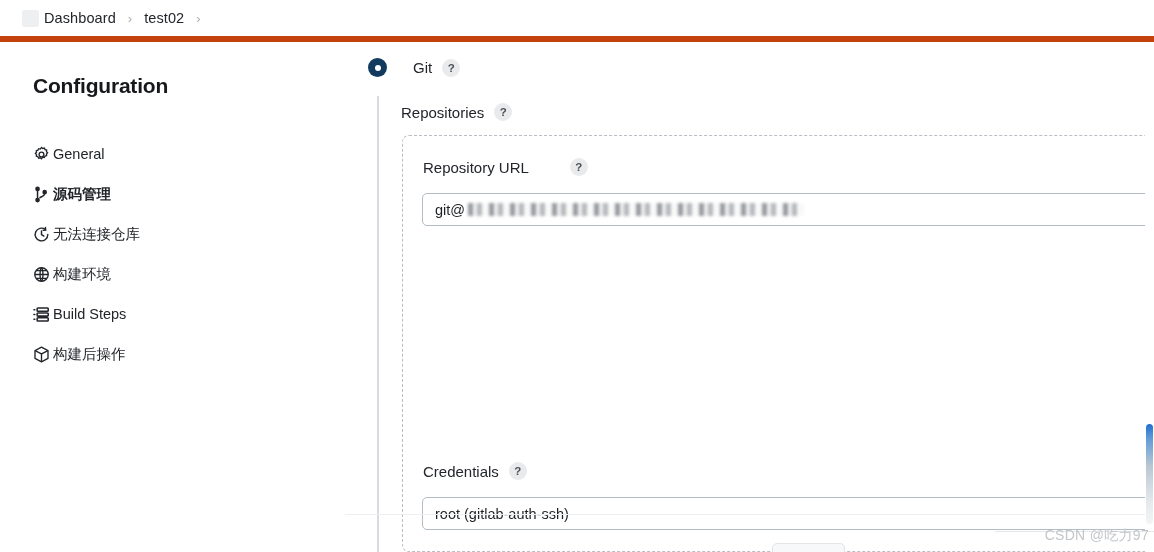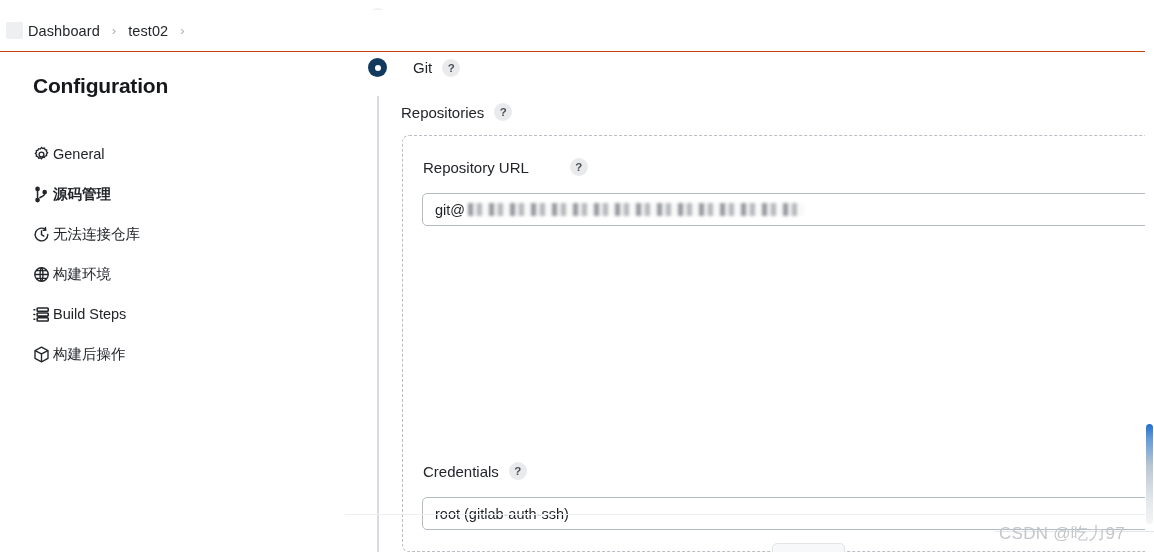--- a/index.html
+++ b/index.html
@@ -12,28 +12,28 @@
   #root {
     position: relative;
     width: 1154px; height: 552px;
     background: #ffffff;
     overflow: hidden;
   }
 
   
   #breadcrumb {
     position: absolute;
-    left: 0; top: 10px;
+    left: 0; top: 0;
     width: 1154px; height: 42px;
     display: flex;
     align-items: center;
-    padding-left: 6px;
+    padding-left: 22px;
     box-sizing: border-box;
     background: #fff;
-    border-bottom: 1px solid #c2410c;
+    border-bottom: 6px solid #c2410c;
     z-index: 6;
   }
   .bc-stub {
     width: 17px; height: 17px;
     background: #eeeff1;
     border-radius: 2px;
     margin-right: 5px;
     flex: 0 0 auto;
   }
   .bc-link {
@@ -294,22 +294,22 @@
     right: 1px; top: 424px;
     width: 7px; height: 100px;
     border-radius: 4px;
     background: linear-gradient(180deg,#1f6fd0 0%, #5f9ad8 14%, #b9c7d2 42%, #e6e9ec 78%, #f3f4f6 100%);
     z-index: 9;
   }
 
   
   #watermark {
     position: absolute;
-    right: 29px; bottom: 7px;
-    font-size: 17px;
+    right: 5px; bottom: 7px;
+    font-size: 14px;
     color: #c3c6ca;
     letter-spacing: .3px;
     white-space: nowrap;
     z-index: 10;
   }
   #wm-rule {
     position: absolute;
     left: 995px; top: 531px;
     width: 159px; height: 1px;
     background: #e4e6e9;

